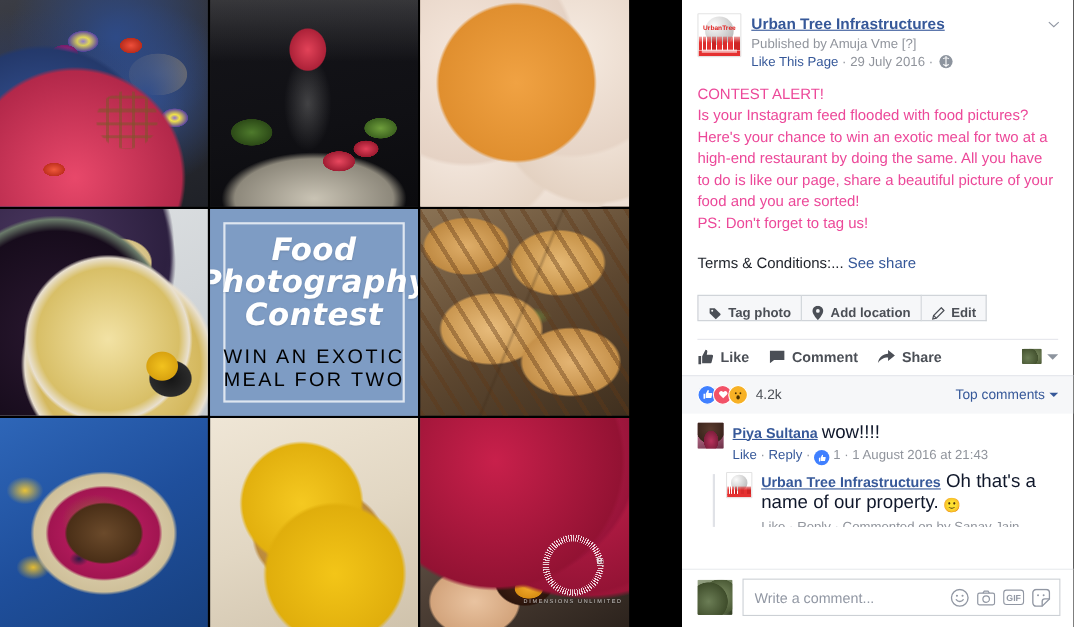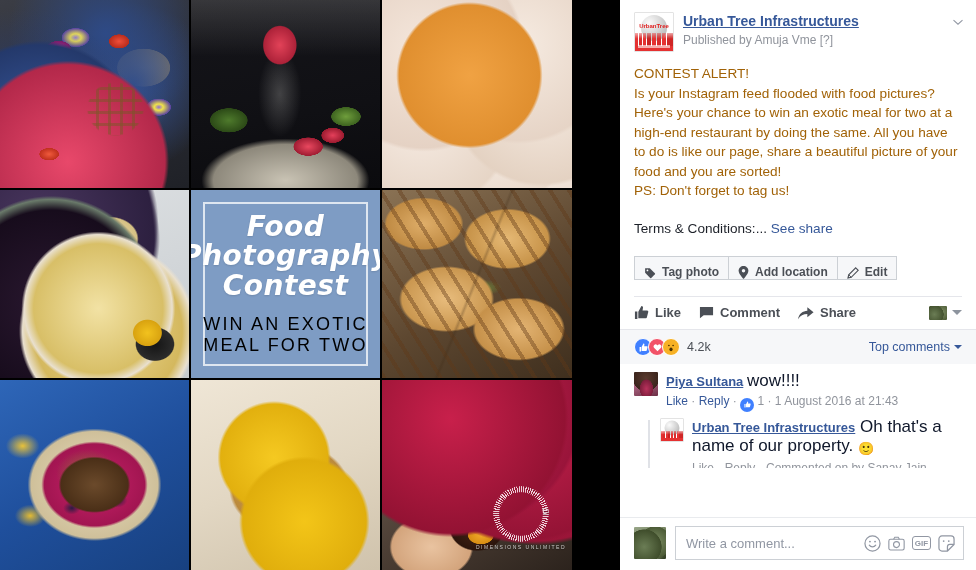--- a/index.html
+++ b/index.html
@@ -286,21 +286,21 @@
     background: #fff; transform: translateX(-50%);
   }
   .chev-top {
     position: absolute; right: 12px; top: 16px;
     width: 12px; height: 12px; color: #9197a3;
   }
 
   
   .post-body {
     padding: 6px 14px 0 14px;
-    font-size: 13.6px; line-height: 19.5px; color: #a16207;
+    font-size: 13.6px; line-height: 19.5px; color: #ec4899;
     white-space: pre-wrap;
   }
   .tc-line { padding: 0 14px; margin-top: 18px; font-size: 13.6px; line-height: 19.5px; }
   .see-more { color: #365899; text-decoration: none; cursor: pointer; }
 
   
   .tag-row { display: flex; padding: 18px 14px 0 14px; gap: 0; }
   .tag-btn {
     display: inline-flex; align-items: flex-end; gap: 6px;
     height: 24px; padding: 0 9px;
@@ -496,20 +496,23 @@
         <div class="avatar">
           <div class="av-sphere"></div>
           <div class="av-word">UrbanTree</div>
           <div class="av-skyline"></div>
           <div class="av-base"></div>
           <div class="av-cap"></div>
         </div>
         <div class="head-meta">
           <a class="page-name" href="#">Urban Tree Infrastructures</a>
           <span class="published">Published by Amuja Vme [?]</span>
+          <span class="pubrow2">
+            <a href="#">Like This Page</a><span class="dot-sep"> · </span><a href="#" class="dot-sep" style="color:#90949c">29 July 2016</a><span class="dot-sep"> · </span><span class="globe"></span>
+          </span>
         </div>
         <svg class="chev-top" viewBox="0 0 16 16">
           <path d="M2 5.5 L8 11 L14 5.5" fill="none" stroke="#9197a3" stroke-width="1.4"></path>
         </svg>
       </div>
 
       <div class="post-body">CONTEST ALERT!
 Is your Instagram feed flooded with food pictures? Here's your chance to win an exotic meal for two at a high-end restaurant by doing the same. All you have to do is like our page, share a beautiful picture of your food and you are sorted!
 PS: Don't forget to tag us!</div>
       <div class="tc-line">

